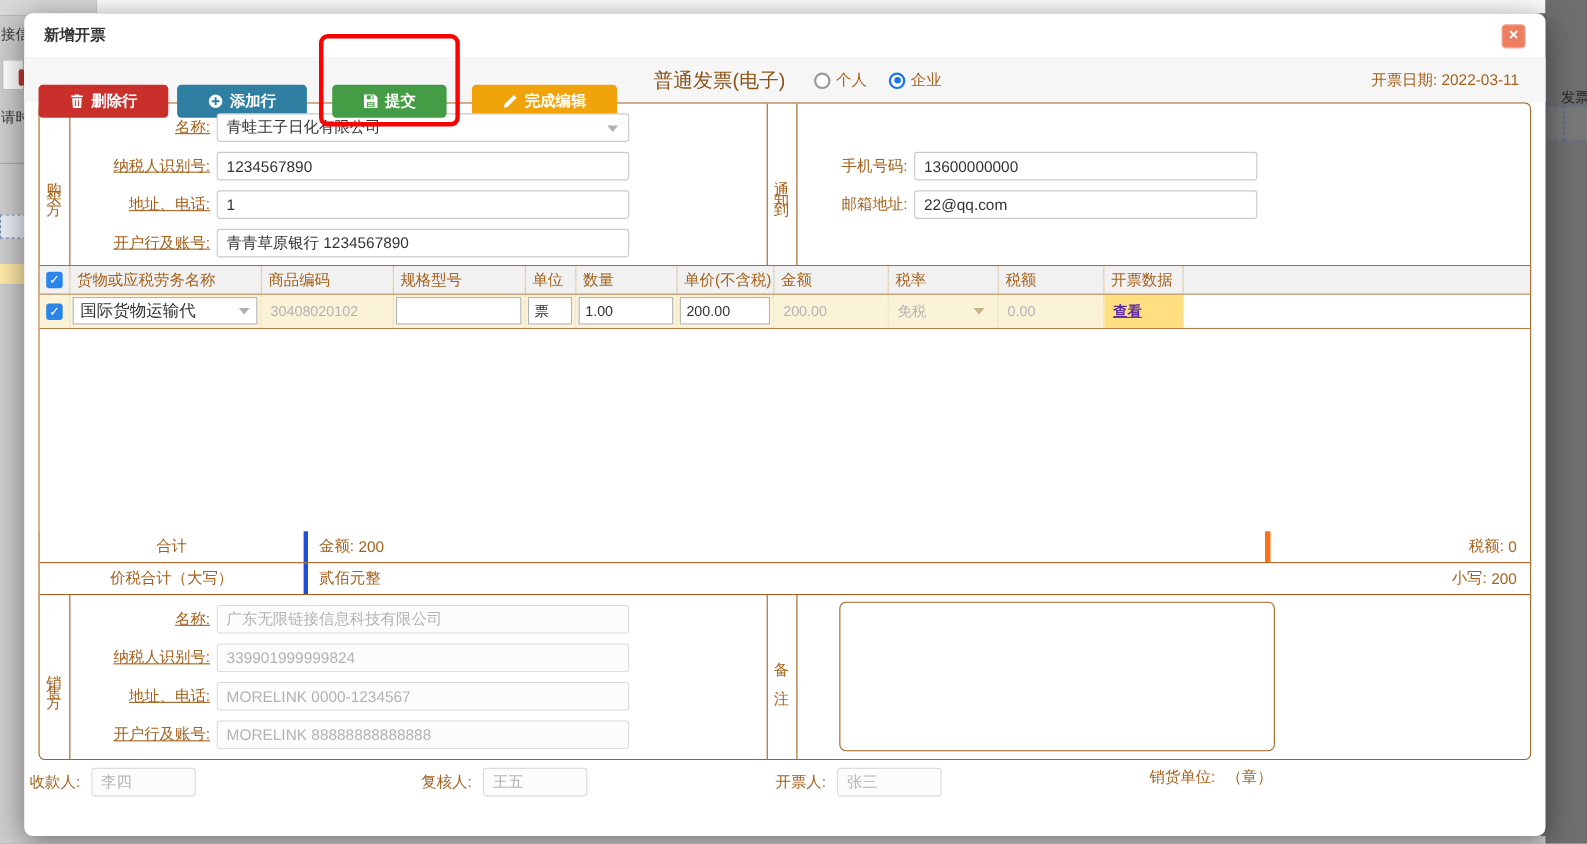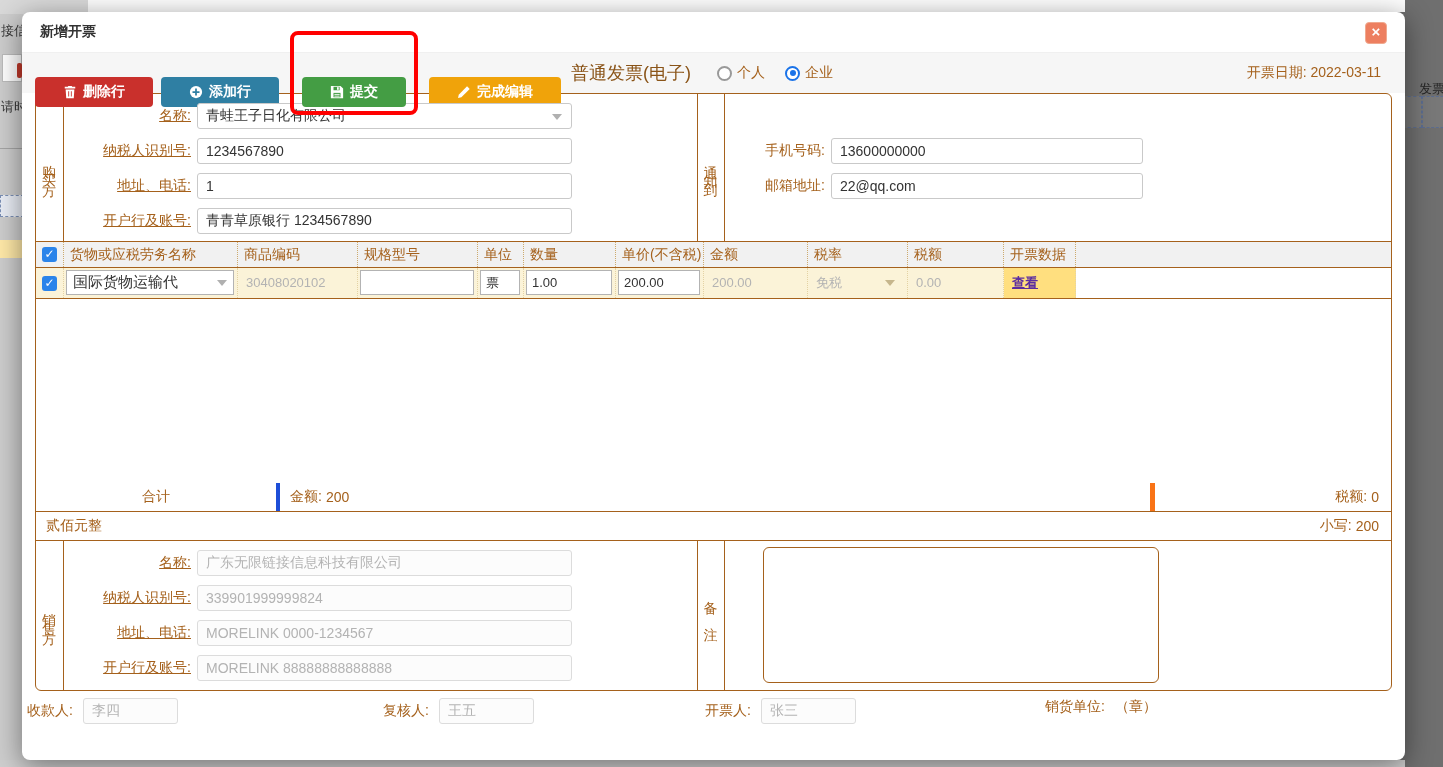--- a/index.html
+++ b/index.html
@@ -28,21 +28,21 @@
   .close-btn{position:absolute;right:18px;top:10px;width:20px;height:20px;background:#ed7f60;border:1px solid #f0a98f;
              border-radius:4px;color:#fff;font-weight:700;font-size:15px;line-height:18px;text-align:center;cursor:pointer;}
   
   .toolbar{height:40px;background:#f6f6f6;display:flex;align-items:center;gap:8px;padding:0 24px 0 13px;position:relative;}
   .btn{height:30px;border:none;border-radius:4px;color:#fff;font-size:14px;font-weight:700;
        display:inline-flex;align-items:center;gap:6px;padding:0 28px;cursor:pointer;white-space:nowrap;margin-top:38px;}
   .btn svg{width:14px;height:14px;flex:none;}
   .btn-del{background:#c9302c}.btn-add{background:#2f7fa3}.btn-submit{background:#449d44}
   .btn-fetch{background:#18a689}.btn-edit{background:#f0a30a}
   .submit-hl{border:4px solid #ff0000;border-radius:8px;padding:4px 8px;margin:-8px 3px;display:inline-flex;align-items:center;z-index:2;}
-  .invoice-type{font-size:18px;color:#8a5418;margin-left:2px;white-space:nowrap;}
+  .invoice-type{font-size:18px;color:#8a5418;margin-left:25px;white-space:nowrap;}
   .radio-group{display:flex;align-items:center;gap:20px;margin-left:18px;}
   .radio{display:flex;align-items:center;gap:5px;font-size:14px;color:#a5611c;cursor:pointer;}
   .radio-dot{width:15px;height:15px;border-radius:50%;border:2px solid #999;background:#fff;box-sizing:border-box;position:relative;flex:none;}
   .radio.checked .radio-dot{border-color:#1a73e8;}
   .radio.checked .radio-dot::after{content:"";position:absolute;left:2.5px;top:2.5px;width:6px;height:6px;border-radius:50%;background:#1a73e8;}
   .invoice-date{margin-left:auto;font-size:14px;color:#a5611c;white-space:nowrap;}
   
   .formbox{margin:0 13px;height:598px;border:1px solid #a5611c;border-radius:6px;background:#fff;
            overflow:hidden;display:flex;flex-direction:column;box-sizing:border-box;}
   .party{height:148px;display:flex;border-bottom:1px solid #a5611c;box-sizing:border-box;flex:none;}
@@ -293,20 +293,21 @@
         <div class="tot-m">
           <span>金额:</span>
           <span>200</span>
         </div>
         <div class="tot-r">
           <span>税额:</span>
           <span>0</span>
         </div>
       </div>
       <div class="totals">
+        <div class="tot-l">价税合计（大写）</div>
         <div class="tot-m">贰佰元整</div>
         <div class="tot-r noborder">
           <span>小写:</span>
           <span>200</span>
         </div>
       </div>
 
       <div class="sellerrow">
         <div class="vcol">
           <span class="vlabel">销售方</span>

